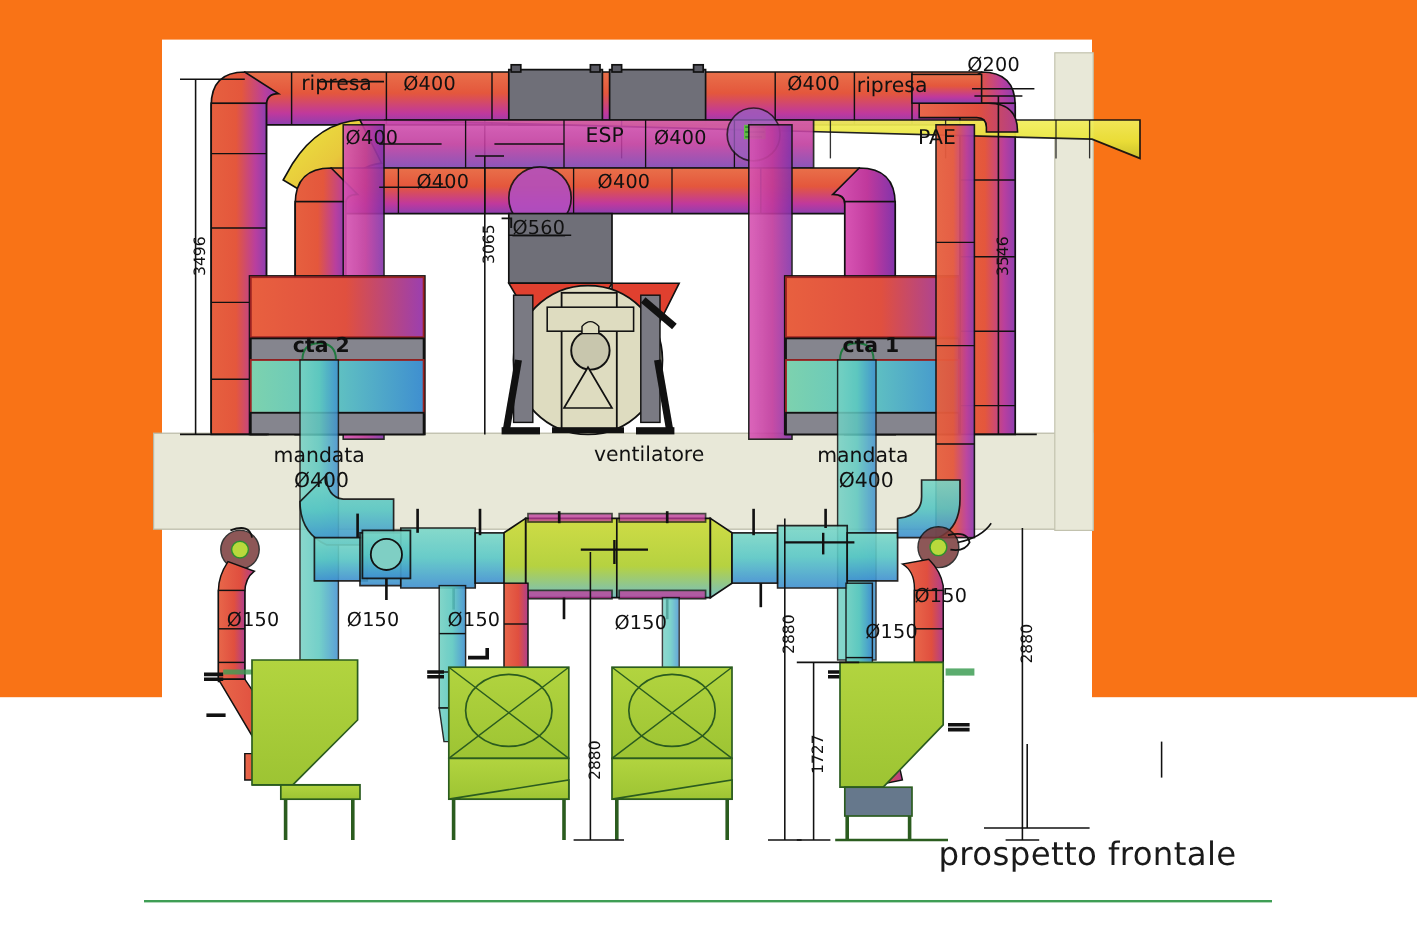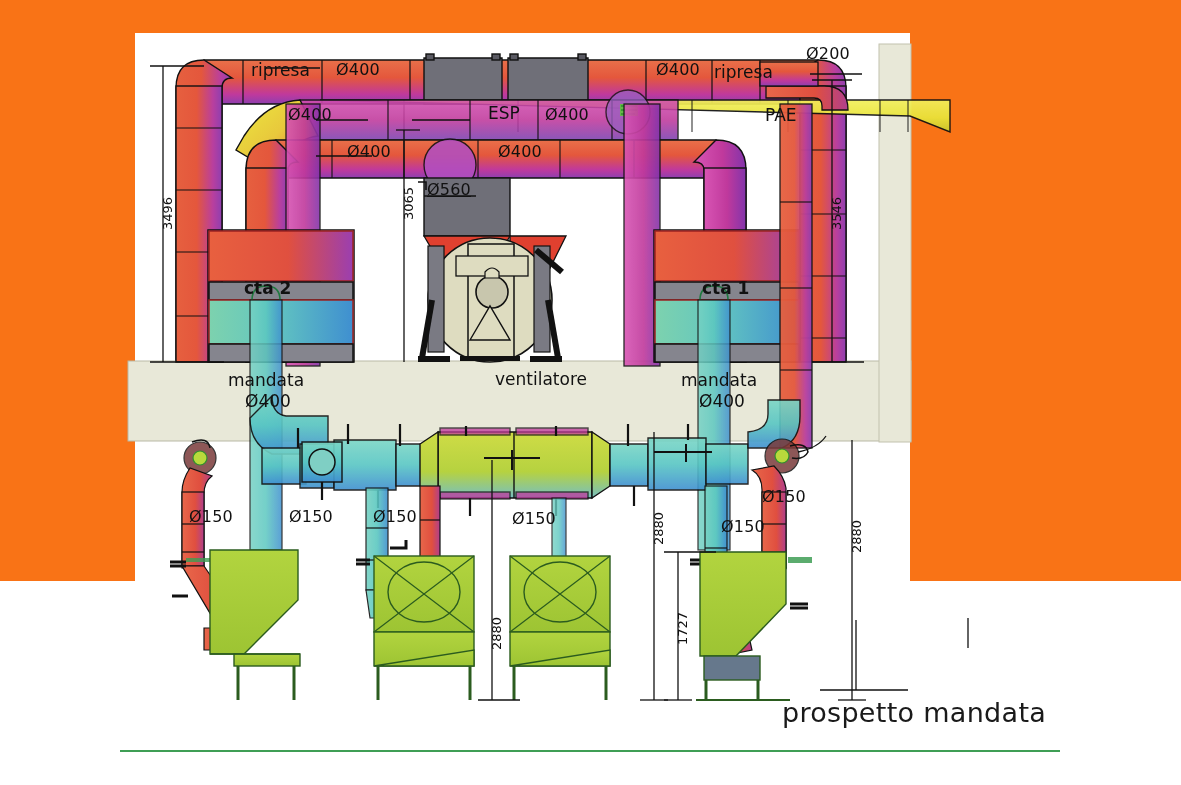--- a/index.html
+++ b/index.html
@@ -492,17 +492,17 @@
   <div class="lbl lbl-d" style="left:721px;top:517px;">Ø150</div>
 
   <div class="vdim" style="left:160px;top:230px;">3496</div>
   <div class="vdim" style="left:401px;top:220px;">3065</div>
   <div class="vdim" style="left:829px;top:230px;">3546</div>
   <div class="vdim" style="left:489px;top:650px;">2880</div>
   <div class="vdim" style="left:651px;top:545px;">2880</div>
   <div class="vdim" style="left:675px;top:645px;">1727</div>
   <div class="vdim" style="left:849px;top:553px;">2880</div>
 
-  <div class="lbl lbl-title" style="left:782px;top:697px;">prospetto mandata</div>
+  <div class="lbl lbl-title" style="left:782px;top:697px;">prospetto frontale</div>
 
   <div class="greenrule"></div>
 
 </div>
 
 </body></html>

